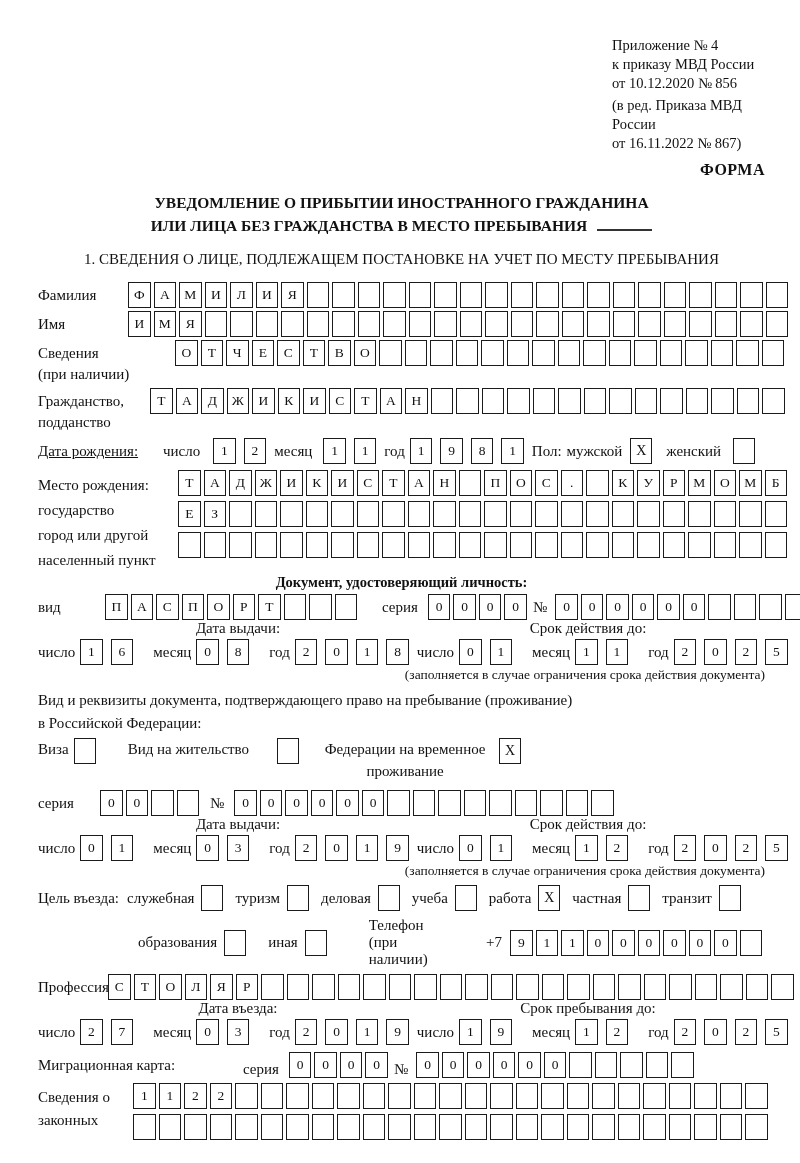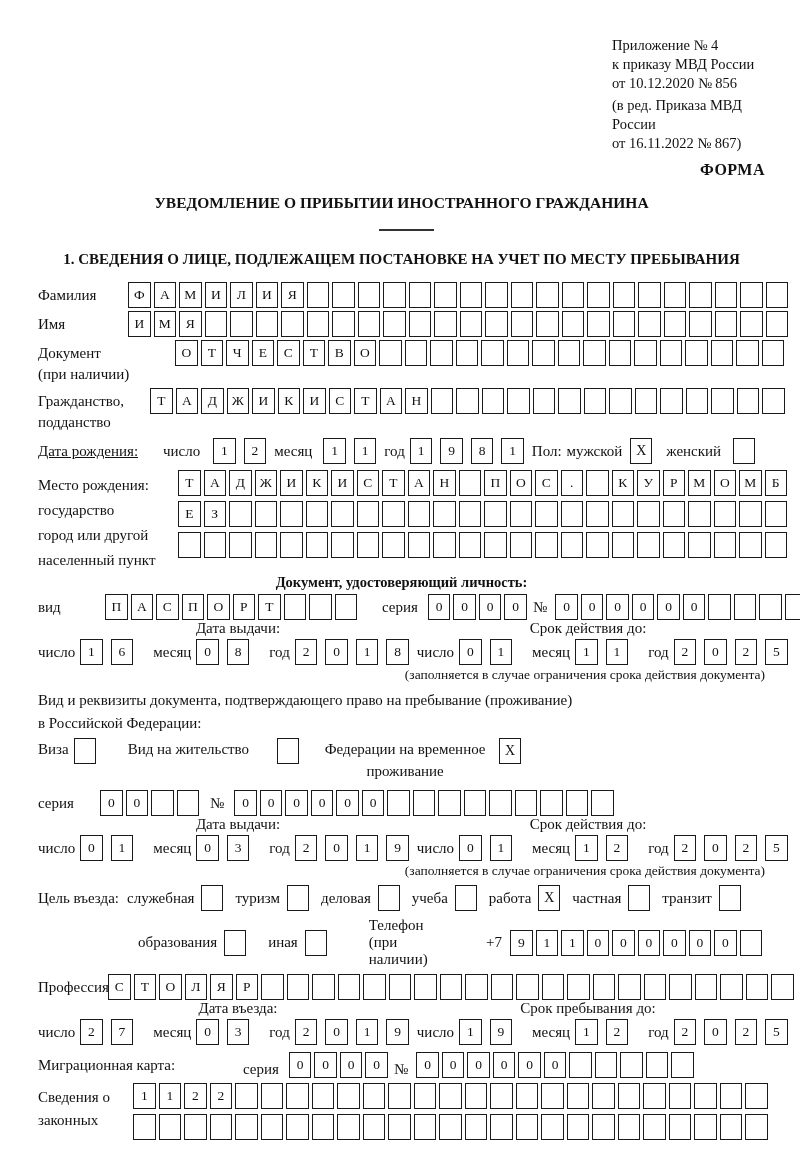--- a/index.html
+++ b/index.html
@@ -8,21 +8,21 @@
   .page{box-sizing:border-box;width:800px;height:1163px;padding:36px 35px 0 38px;position:relative;}
 
   
   .ref{margin-left:574px;font-size:14.5px;line-height:19px;}
   .ref .amend{margin-top:3px;}
   .forma{text-align:right;font-weight:bold;font-size:16px;margin-top:8px;letter-spacing:.5px;}
 
   
   .title{text-align:center;font-weight:bold;font-size:15.5px;line-height:23px;margin-top:12px;}
   .uline{display:inline-block;width:55px;border-bottom:2px solid #333;margin-left:10px;height:14px;}
-  .sec-head{text-align:center;font-weight:bold;font-size:15px;margin-top:14px;}
+  .sec-head{text-align:center;font-weight:normal;font-size:15px;margin-top:14px;}
 
   
   .frow{display:flex;align-items:flex-start;margin-top:3px;}
   .lbl{flex:none;line-height:26px;}
   .lbl2{flex:none;line-height:21px;padding-top:3px;}
   .w90{width:90px;} .w112{width:112px;} .w137{width:137px;} .w140{width:140px;}
   .w67{width:67px;} .w70{width:70px;} .w95{width:95px;}
   .cells{display:flex;flex:none;}
   .cell{box-sizing:border-box;flex:none;width:22.5px;height:26px;border:1.7px solid #1b1b1b;
         margin-right:3px;display:inline-flex;align-items:center;justify-content:center;
@@ -63,21 +63,21 @@
     <div>к приказу МВД России</div>
     <div>от 10.12.2020 № 856</div>
     <div class="amend">(в ред. Приказа МВД России</div>
     <div>от 16.11.2022 № 867)</div>
   </div>
 
   <div class="forma">ФОРМА</div>
 
   <div class="title">
     <div>УВЕДОМЛЕНИЕ О ПРИБЫТИИ ИНОСТРАННОГО ГРАЖДАНИНА</div>
-    <div><span class="uline"></span></div>
+    <div><span>ИЛИ ЛИЦА БЕЗ ГРАЖДАНСТВА В МЕСТО ПРЕБЫВАНИЯ</span><span class="uline"></span></div>
   </div>
 
   <div class="sec-head">1. СВЕДЕНИЯ О ЛИЦЕ, ПОДЛЕЖАЩЕМ ПОСТАНОВКЕ НА УЧЕТ ПО МЕСТУ ПРЕБЫВАНИЯ</div>
 
   <div class="frow" style="margin-top:14px;">
     <span class="lbl w90">Фамилия</span>
     <div class="cells">
         <span class="cell">Ф</span>
         <span class="cell">А</span>
         <span class="cell">М</span>
@@ -134,21 +134,21 @@
         <span class="cell"></span>
         <span class="cell"></span>
         <span class="cell"></span>
         <span class="cell"></span>
         <span class="cell"></span>
       </div>
   </div>
 
   <div class="frow">
     <span class="lbl2 w137">
-      <span>Документ</span><br>
+      <span>Сведения</span><br>
       <span>(при наличии)</span>
     </span>
     <div class="cells">
         <span class="cell">О</span>
         <span class="cell">Т</span>
         <span class="cell">Ч</span>
         <span class="cell">Е</span>
         <span class="cell">С</span>
         <span class="cell">Т</span>
         <span class="cell">В</span>

